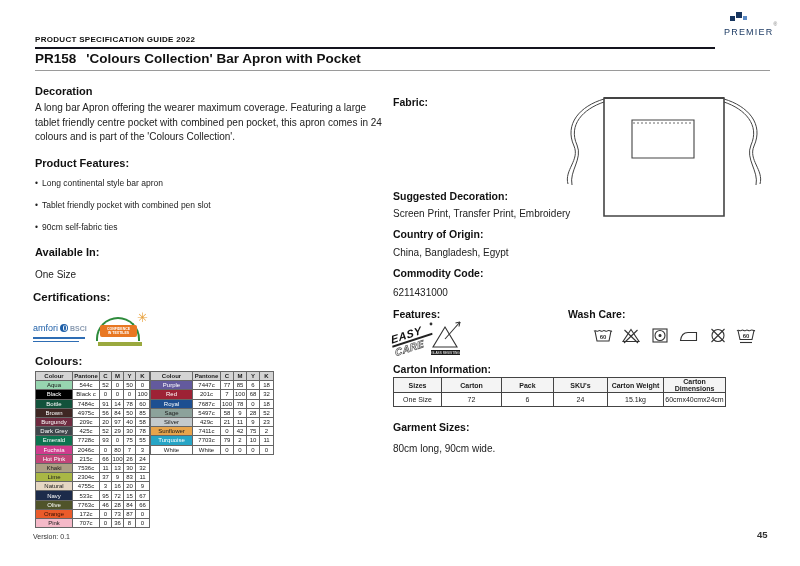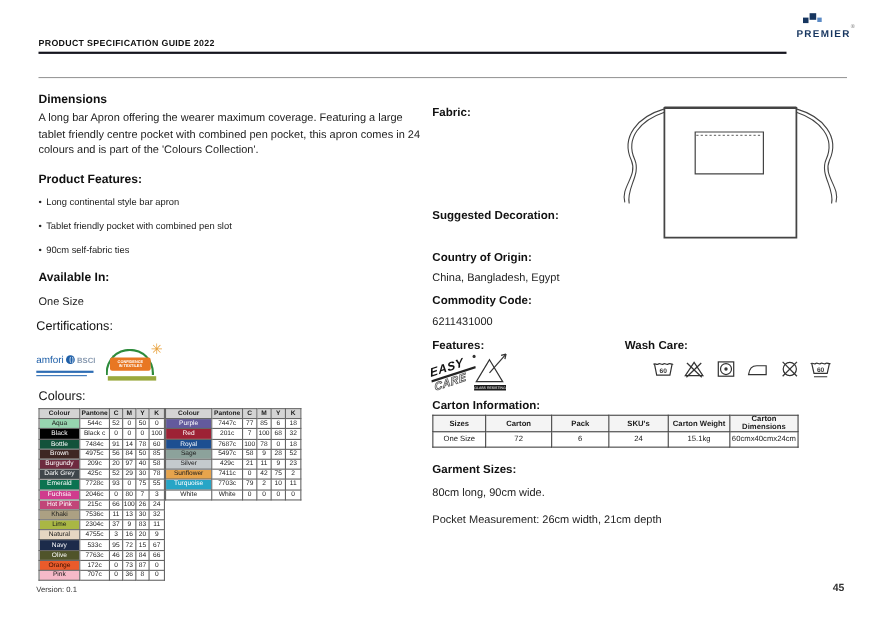--- a/index.html
+++ b/index.html
@@ -17,26 +17,26 @@
   .title { font-size:13.5px; font-weight:bold; color:#111; }
   .title .code { margin-right:10px; }
 
   
   .premier { text-align:left; }
   .pm-squares { height:9px; padding-left:6px; }
   .pm-sq { display:inline-block; }
   .pm-sq.s1 { width:5px; height:5px; background:#16355f; margin-top:4px; vertical-align:top; }
   .pm-sq.s2 { width:6px; height:6px; background:#16355f; margin-left:1px; vertical-align:top; }
   .pm-sq.s3 { width:4px; height:4px; background:#5b8ac5; margin-left:1px; margin-top:4px; vertical-align:top; }
-  .pm-word { font-size:9px; font-weight:bold; color:#16355f; letter-spacing:1.2px; }
+  .pm-word { font-size:9px; font-weight:normal; color:#16355f; letter-spacing:1.2px; }
   .pm-reg { font-size:5px; color:#777; vertical-align:top; }
 
   
   .h1s { font-size:11px; font-weight:bold; color:#111; }
-  .h1b { font-size:11.5px; font-weight:normal; color:#111; }
+  .h1b { font-size:11.5px; font-weight:bold; color:#111; }
   .h2s { font-size:10.5px; font-weight:bold; color:#111; }
   .body-text { font-size:10px; line-height:1.45; color:#222; }
   .bullet { font-size:8.5px; color:#222; }
   .bullet .dot { margin-right:4px; }
 
   
   .amfori-word { font-size:9px; font-weight:normal; color:#1e5fa8; }
   .amfori-globe { display:inline-block; width:8px; height:8px; border-radius:50%;
     background:#1e5fa8; vertical-align:-1px; margin:0 2px; position:relative; }
   .amfori-globe:after { content:""; position:absolute; left:3px; top:1px; width:2px; height:6px;
@@ -97,24 +97,27 @@
     <div class="pm-squares">
       <span class="pm-sq s1"></span><span class="pm-sq s2"></span><span class="pm-sq s3"></span>
     </div>
     <div>
       <span class="pm-word">PREMIER</span><span class="pm-reg">®</span>
     </div>
   </div>
 
   <div class="abs rule-dark" style="left:35px; top:47px; width:680px;"></div>
 
+  <div class="abs title" style="left:35px; top:51px;">
+    <span class="code">PR158</span><span>'Colours Collection' Bar Apron with Pocket</span>
+  </div>
 
   <div class="abs rule-light" style="left:35px; top:70px; width:735px;"></div>
 
-  <div class="abs h1s" style="left:35px; top:85px;">Dimensions</div>
+  <div class="abs h1s" style="left:35px; top:85px;">Decoration</div>
   <div class="abs body-text" style="left:35px; top:101px; width:358px;">A long bar Apron offering the wearer maximum coverage. Featuring a large tablet friendly centre pocket with combined pen pocket, this apron comes in 24 colours and is part of the 'Colours Collection'.</div>
 
   <div class="abs h1s" style="left:35px; top:157px;">Product Features:</div>
   <div class="abs bullet" style="left:35px; top:178px;"><span class="dot">•</span><span>Long continental style bar apron</span></div>
   <div class="abs bullet" style="left:35px; top:200px;"><span class="dot">•</span><span>Tablet friendly pocket with combined pen slot</span></div>
   <div class="abs bullet" style="left:35px; top:222px;"><span class="dot">•</span><span>90cm self-fabric ties</span></div>
 
   <div class="abs h1s" style="left:35px; top:246px;">Available In:</div>
   <div class="abs body-text" style="left:35px; top:268px;">One Size</div>
 
@@ -390,20 +393,21 @@
       <rect x="74" y="34" width="62" height="38" stroke-width="1.1"></rect>
       <line x1="75" y1="37" x2="135" y2="37" stroke-dasharray="2,2" stroke-width="0.8"></line>
       <path d="M46,13 C22,20 6,38 16,60 C22,74 6,84 10,98"></path>
       <path d="M46,16 C25,23 10,39 19,59 C25,73 11,85 14,99"></path>
       <path d="M166,13 C190,20 206,38 196,60 C190,74 206,84 202,98"></path>
       <path d="M166,16 C187,23 202,39 193,59 C187,73 201,85 198,99"></path>
     </g>
   </svg>
 
   <div class="abs h2s" style="left:393px; top:190px;">Suggested Decoration:</div>
+  <div class="abs body-text" style="left:393px; top:207px;">Screen Print, Transfer Print, Embroidery</div>
 
   <div class="abs h2s" style="left:393px; top:228px;">Country of Origin:</div>
   <div class="abs body-text" style="left:393px; top:246px;">China, Bangladesh, Egypt</div>
 
   <div class="abs h2s" style="left:393px; top:267px;">Commodity Code:</div>
   <div class="abs body-text" style="left:393px; top:286px;">6211431000</div>
 
   <div class="abs h2s" style="left:393px; top:308px;">Features:</div>
 
   <div class="abs easycare" style="left:392px; top:327px;">
@@ -497,18 +501,17 @@
         <td>6</td>
         <td>24</td>
         <td>15.1kg</td>
         <td>60cmx40cmx24cm</td>
       </tr>
     </tbody>
   </table>
 
   <div class="abs h2s" style="left:393px; top:421px;">Garment Sizes:</div>
   <div class="abs body-text" style="left:393px; top:442px;">80cm long, 90cm wide.</div>
-  <div class="abs body-text" style="left:393px; top:466px;">Pocket Measurement: 26cm width, 21cm depth</div>
 
   <div class="abs version" style="left:33px; top:533px;">Version: 0.1</div>
   <div class="abs pageno" style="left:757px; top:529px;">45</div>
 
 </div>
 
 </body></html>

